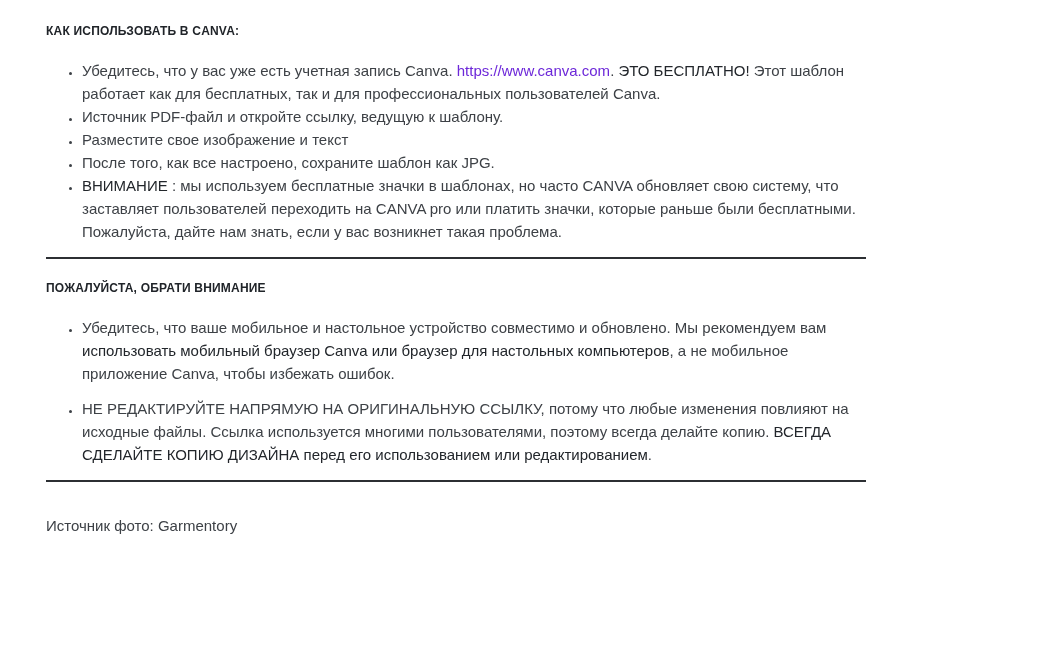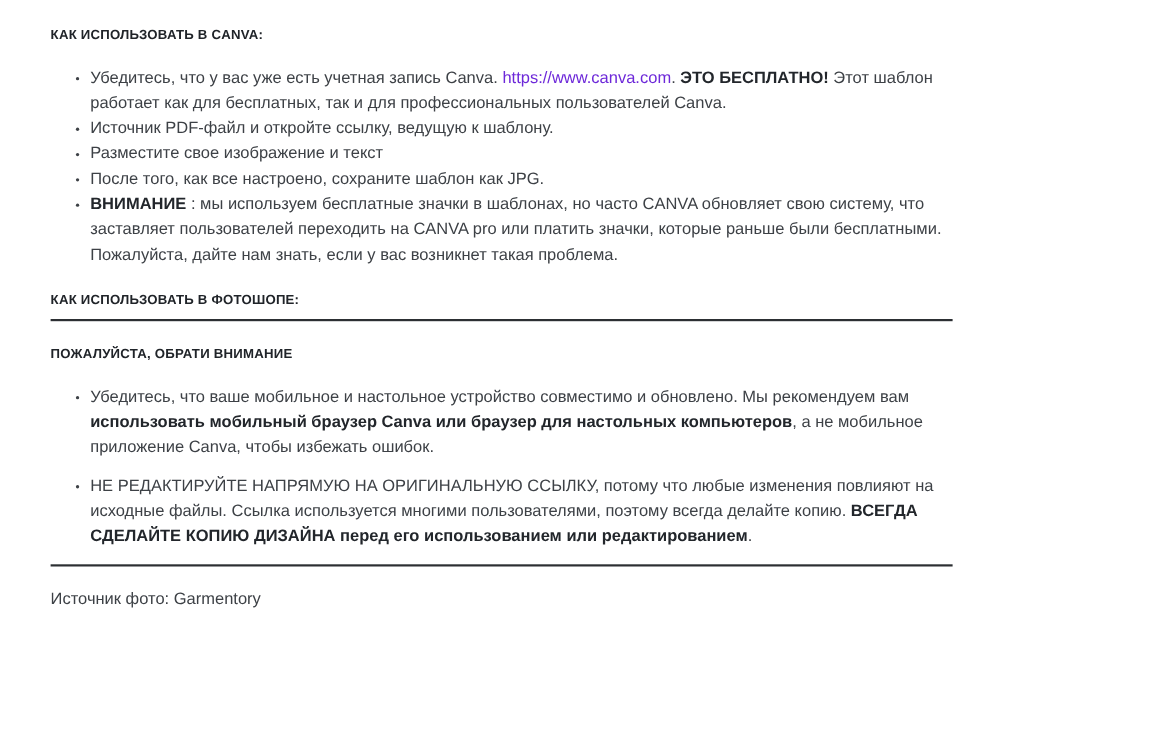--- a/index.html
+++ b/index.html
@@ -39,52 +39,51 @@
     padding: 0;
   }
   .block-list li::marker {
     font-size: 11px;
     color: #3d4146;
   }
   .block-list.spaced li + li {
     margin-top: 12px;
   }
   .b {
-    font-weight: 700;
+    font-weight: 400;
     color: #22262b;
   }
   a.link {
     color: #6d28d9;
     text-decoration: none;
     cursor: pointer;
   }
   hr.block-divider {
     border: none;
     border-top: 2px solid #2c2f33;
     margin: 6px 0 0 0;
     width: 100%;
   }
   .block-paragraph {
-    margin: 18px 0 0 0;
+    margin: 32px 0 0 0;
     color: #3d4146;
   }
 </style>
 </head>
 <body>
 
 <div class="doc" id="doc-root">
     <h3 class="block-heading">КАК ИСПОЛЬЗОВАТЬ В CANVA:</h3>
     <ul class="block-list">
       <li><span>Убедитесь, что у вас уже есть учетная запись Canva. </span><a class="link">https://www.canva.com</a><span>. </span><span class="b">ЭТО БЕСПЛАТНО!</span><span> Этот шаблон работает как для бесплатных, так и для профессиональных пользователей Canva.</span></li>
       <li><span>Источник PDF-файл и откройте ссылку, ведущую к шаблону.</span></li>
       <li><span>Разместите свое изображение и текст</span></li>
       <li><span>После того, как все настроено, сохраните шаблон как JPG.</span></li>
       <li><span class="b">ВНИМАНИЕ</span><span> : мы используем бесплатные значки в шаблонах, но часто CANVA обновляет свою систему, что заставляет пользователей переходить на CANVA pro или платить значки, которые раньше были бесплатными. Пожалуйста, дайте нам знать, если у вас возникнет такая проблема.</span></li>
     </ul>
-    <h3 class="block-heading">КАК ИСПОЛЬЗОВАТЬ В ФОТОШОПЕ:</h3>
     <hr class="block-divider">
     <h3 class="block-heading">ПОЖАЛУЙСТА, ОБРАТИ ВНИМАНИЕ</h3>
     <ul class="block-list spaced">
       <li><span>Убедитесь, что ваше мобильное и настольное устройство совместимо и обновлено. Мы рекомендуем вам </span><span class="b">использовать мобильный браузер Canva или браузер для настольных компьютеров</span><span>, а не мобильное приложение Canva, чтобы избежать ошибок.</span></li>
       <li><span>НЕ РЕДАКТИРУЙТЕ НАПРЯМУЮ НА ОРИГИНАЛЬНУЮ ССЫЛКУ, потому что любые изменения повлияют на исходные файлы. Ссылка используется многими пользователями, поэтому всегда делайте копию. </span><span class="b">ВСЕГДА СДЕЛАЙТЕ КОПИЮ ДИЗАЙНА перед его использованием или редактированием</span><span>.</span></li>
     </ul>
     <hr class="block-divider">
     <p class="block-paragraph">Источник фото: Garmentory</p>
   </div>
 

